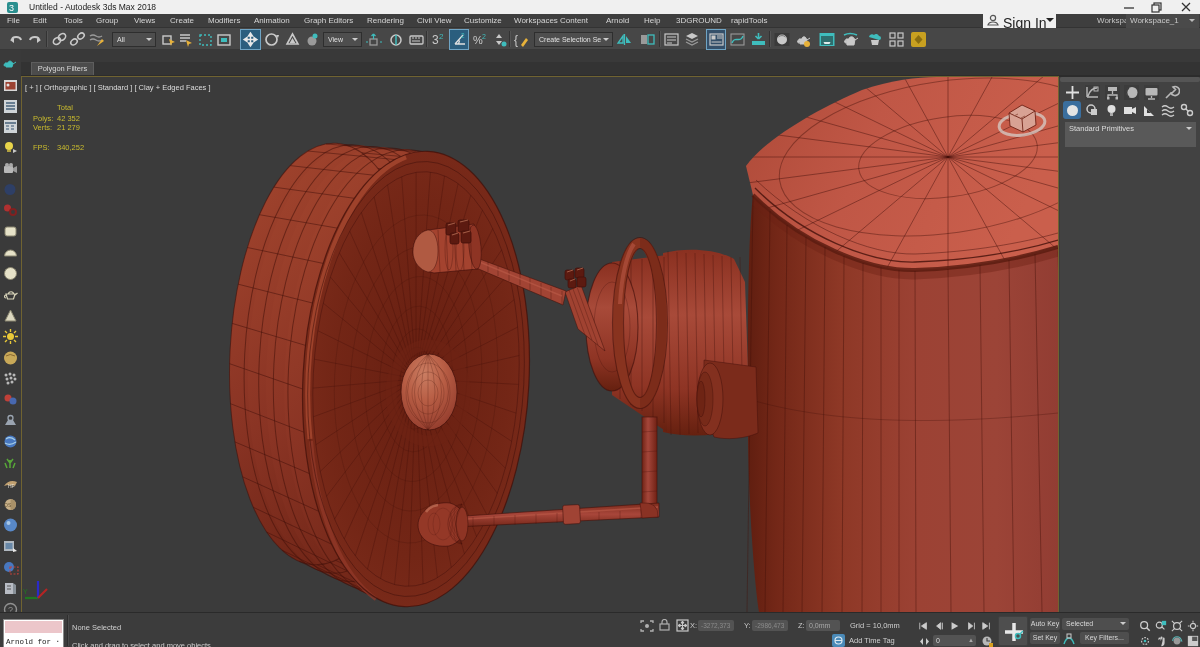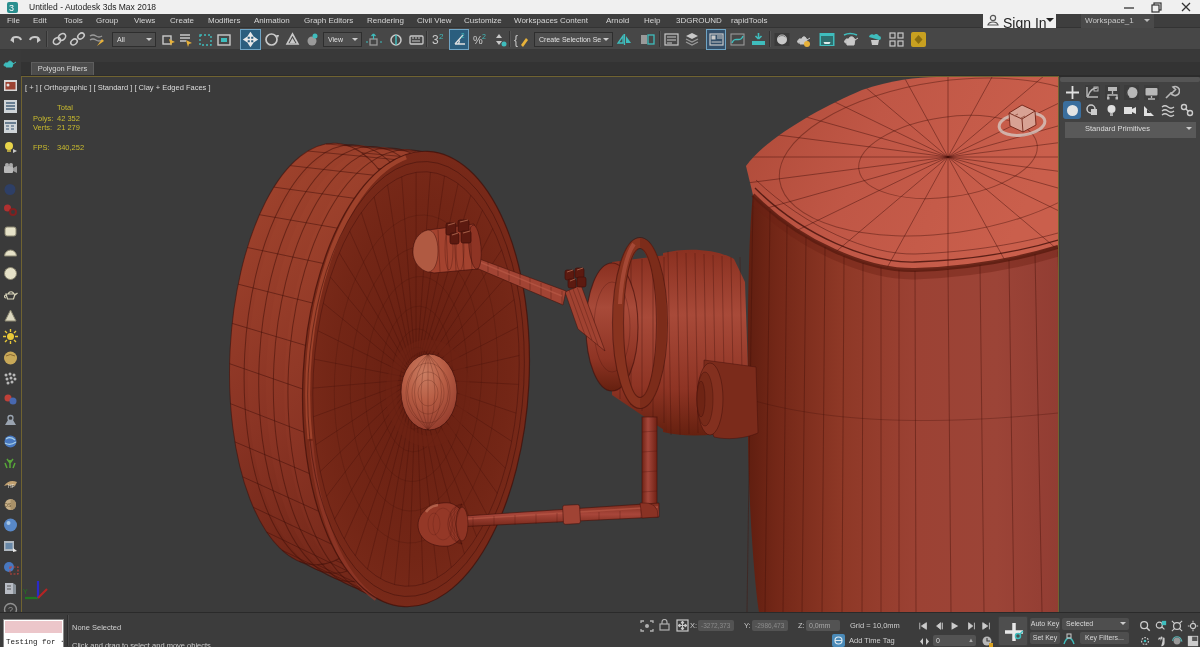--- a/index.html
+++ b/index.html
@@ -62,21 +62,21 @@
     <span class="mi" style="left:731px">rapidTools</span>
  <div class="abs" style="left:983px;top:-2px;width:73px;height:16px;background:#f0f0f0;color:#222;font-size:14px">
    <svg class="abs" style="left:4px;top:2px" width="12" height="12">
         <circle cx="6" cy="4" r="2.6" fill="none" stroke="#555" stroke-width="1.2"></circle>
         <path d="M 1,11 C 2,7 10,7 11,11 Z" fill="none" stroke="#555" stroke-width="1.2"></path>
       </svg>
    <span class="abs" style="left:20px;top:3px">Sign In</span>
    <span class="abs" style="left:63px;top:3px;border:4px solid transparent;border-top-color:#222;margin-top:3px"></span>
  </div>
  <span class="mi" style="left:1097px;color:#c4c4c4">Workspaces:</span>
- <div class="abs" style="left:1081px;top:0;width:73px;height:14px;background:#4a4a4a;color:#c8c8c8;font-size:8px">
+ <div class="abs" style="left:1126px;top:0;width:73px;height:14px;background:#4a4a4a;color:#c8c8c8;font-size:8px">
    <span class="abs" style="left:4px;top:2px">Workspace_1</span>
    <span class="abs" style="left:63px;top:5px;border:3px solid transparent;border-top-color:#bbb"></span>
  </div>
 </div>
 
 <div class="abs" id="toolbar">
     <svg class="tbtn" style="left:8px;top:3px" width="17" height="17" viewBox="0 0 17 17">
       <path d="M 4,9 C 4,5 12,5 13,9" fill="none" stroke="#c9c9c9" stroke-width="2"></path>
       <path d="M 2,9 l 4,-2 0,5 z" fill="#c9c9c9"></path>
     </svg>
@@ -763,27 +763,27 @@
       <path d="M 6,11 l 4,0 -4,-4 z" fill="#3c3c3c"></path>
     </svg>
 <svg class="abs" style="left:100px;top:25px" width="17" height="17" viewBox="0 0 17 17">
       <path d="M 2,5 q 3,-2.5 6,0 t 6,0 M 2,9 q 3,-2.5 6,0 t 6,0 M 2,13 q 3,-2.5 6,0 t 6,0" fill="none" stroke="#ccc" stroke-width="1.3"></path>
     </svg>
 <svg class="abs" style="left:119px;top:25px" width="17" height="17" viewBox="0 0 17 17">
       <circle cx="5" cy="5" r="2.5" fill="none" stroke="#ccc" stroke-width="1.4"></circle>
       <circle cx="11" cy="11" r="2.5" fill="none" stroke="#ccc" stroke-width="1.4"></circle>
       <path d="M 7,7 l 2.5,2.5" stroke="#ccc" stroke-width="1.4"></path>
     </svg>
-<div class="abs" style="left:5px;top:45px;width:131px;height:16px;background:#595959;color:#dcdcdc;font-size:7.5px;line-height:13px;padding-left:20px">Standard Primitives<span style="position:absolute;right:4px;top:5px;border:3.5px solid transparent;border-top-color:#ccc"></span></div>
+<div class="abs" style="left:5px;top:45px;width:131px;height:25px;background:#595959;color:#dcdcdc;font-size:7.5px;line-height:13px;padding-left:4px">Standard Primitives<span style="position:absolute;right:4px;top:5px;border:3.5px solid transparent;border-top-color:#ccc"></span></div>
   </div>
 
 <div class="abs" id="statusbar">
     <div class="abs" style="left:3px;top:6px;width:61px;height:29px;background:#fff;border:1px solid #888">
       <div class="abs" style="left:1px;top:1px;width:57px;height:12px;background:#ecc6ca"></div>
-      <div class="abs" style="left:2px;top:17px;color:#222;font-size:7.5px;font-family:'Liberation Mono',monospace;white-space:nowrap">Testing for ⋅</div>
+      <div class="abs" style="left:2px;top:17px;color:#222;font-size:7.5px;font-family:'Liberation Mono',monospace;white-space:nowrap">Arnold for ⋅</div>
     </div>
 <div class="abs" style="left:67px;top:2px;width:1px;height:31px;background:#2e2e2e;box-shadow:1px 0 0 #4a4a4a"></div>
 <span class="st" style="left:72px;top:10px">None Selected</span>
 <span class="st" style="left:72px;top:28px">Click and drag to select and move objects</span>
 <svg class="abs" style="left:640px;top:7px" width="14" height="12" viewBox="0 0 14 12">
       <path d="M 1,3 V 1 H 4 M 10,1 h3 v2 M 13,9 v2 h-3 M 4,11 H 1 V 9" stroke="#b0b0b0" fill="none" stroke-width="1.3"></path>
       <circle cx="7" cy="6" r="2" fill="#b0b0b0"></circle>
     </svg>
 <svg class="abs" style="left:658px;top:6px" width="13" height="13" viewBox="0 0 13 13">
       <rect x="2" y="5" width="9" height="6" fill="none" stroke="#b0b0b0" stroke-width="1.2"></rect>

